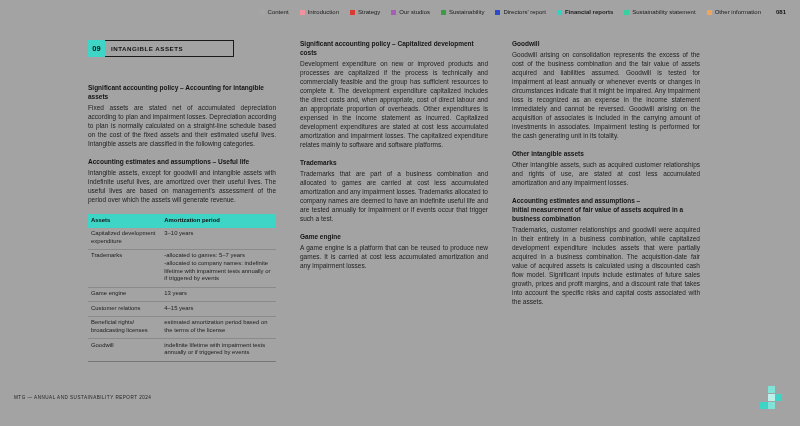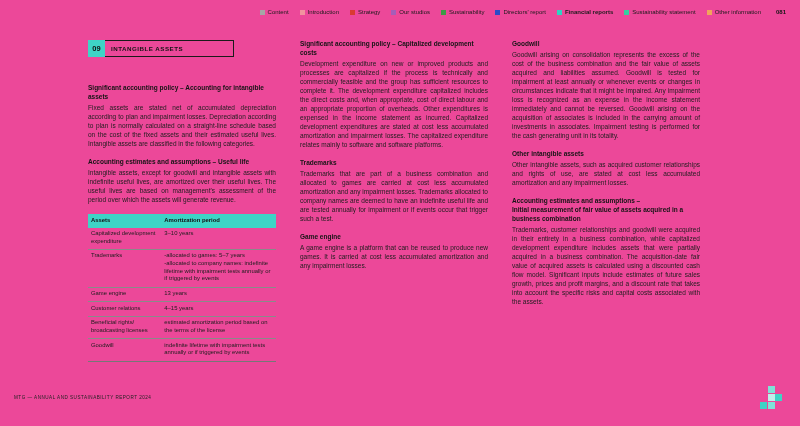--- a/index.html
+++ b/index.html
@@ -1,21 +1,21 @@
 <!DOCTYPE html>
 <html><head>
 <meta charset="utf-8">
 <style>
   * { box-sizing: border-box; }
   html, body { margin: 0; padding: 0; }
   body { background: #dcdcdc; font-family: "Liberation Sans", sans-serif; }
   .page {
     position: relative;
     width: 800px; height: 426px;
-    background: #ec4899;
+    background: #a3a3a3;
     color: #141414;
     overflow: hidden;
     margin: 0 auto;
   }
 
   
   .topnav {
     position: absolute; top: 9px; right: 14px;
     display: flex; align-items: center; gap: 11px;
   }

